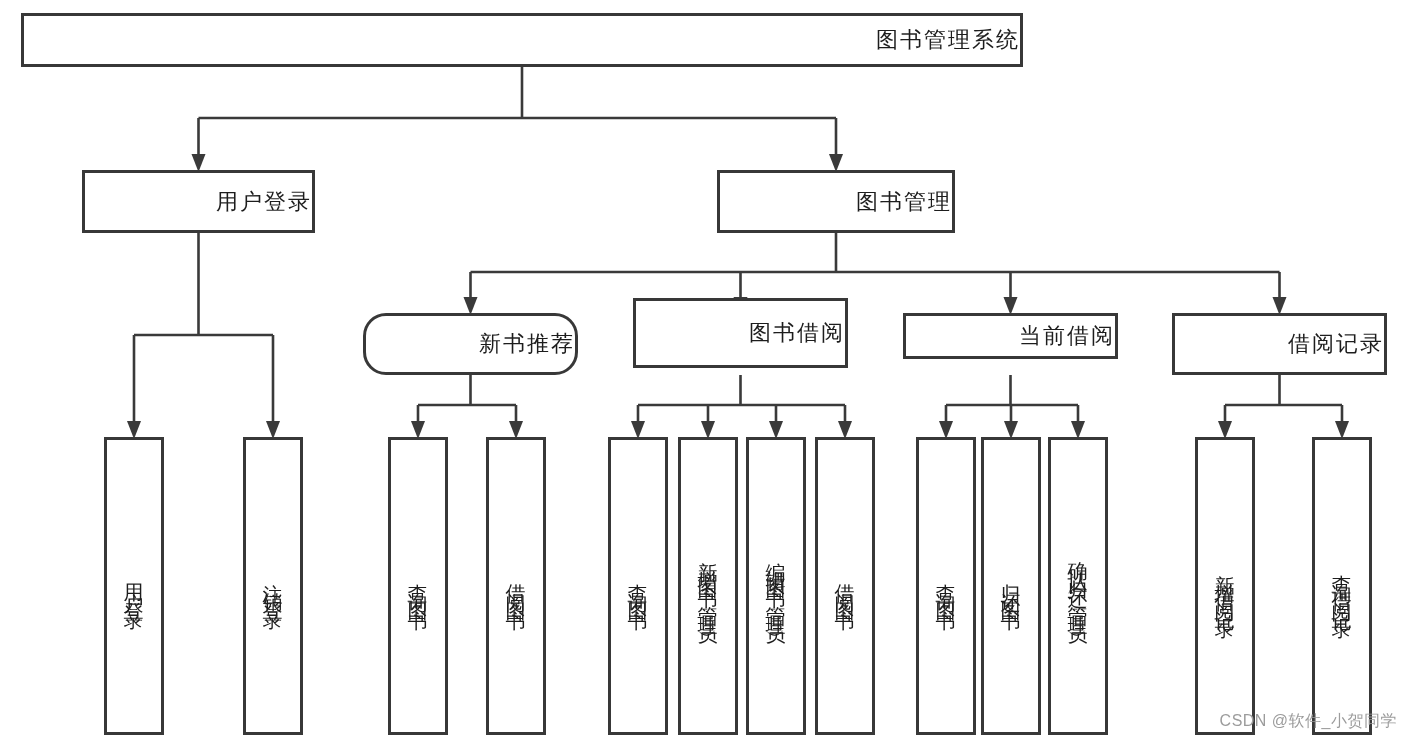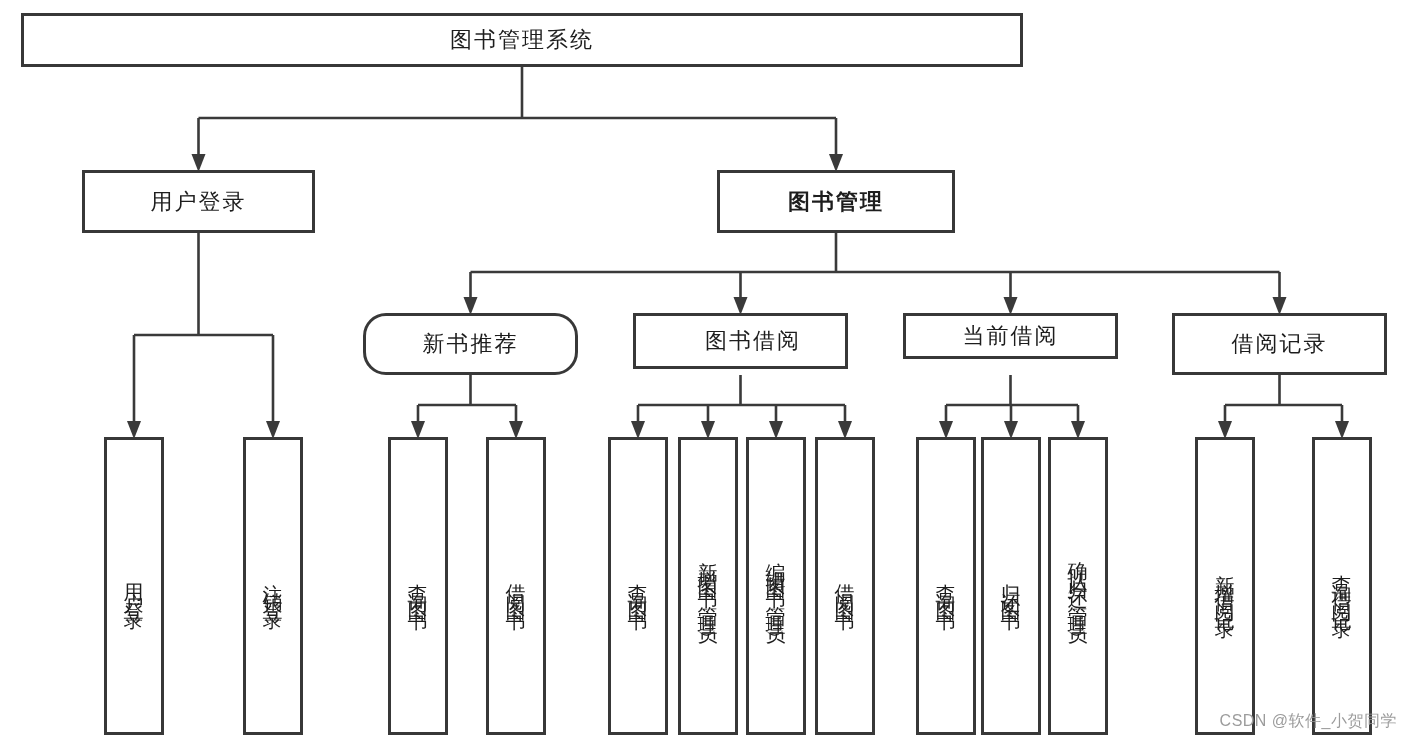--- a/index.html
+++ b/index.html
@@ -13,21 +13,21 @@
   .connectors{position:absolute;left:0;top:0;z-index:1;}
   .node{
     position:absolute;
     background:#ffffff;
     border:3px solid #383838;
     box-sizing:border-box;
     display:flex;align-items:center;justify-content:center;
     color:#1d1d1d;
     z-index:2;
   }
-  .node.h{font-size:22px;letter-spacing:2px;white-space:nowrap;}
+  .node.h{font-size:22px;letter-spacing:2px;white-space:nowrap;justify-content:flex-end;}
   .node.h.title{font-size:22px;}
   .node.v span{
     writing-mode:vertical-rl;
     text-orientation:mixed;
     font-size:20px;
     letter-spacing:9px;
     line-height:1.1;
   }
   .watermark{
     position:absolute;
@@ -98,28 +98,28 @@
     </g>
   </svg>
 
   <div class="node h title" style="left:21px;top:13px;width:1002px;height:54px;">
     <span>图书管理系统</span>
   </div>
 
   <div class="node h" style="left:82px;top:170px;width:233px;height:63px;">
     <span>用户登录</span>
   </div>
-  <div class="node h" style="left:717px;top:170px;width:238px;height:63px;font-weight:bold;">
+  <div class="node h" style="left:717px;top:170px;width:238px;height:63px;">
     <span>图书管理</span>
   </div>
 
   <div class="node h" style="left:363px;top:313px;width:215px;height:62px;border-radius:23px;">
     <span>新书推荐</span>
   </div>
-  <div class="node h" style="left:633px;top:313px;width:215px;height:56px;padding-left:25px;">
+  <div class="node h" style="left:633px;top:298px;width:215px;height:70px;padding-left:25px;">
     <span>图书借阅</span>
   </div>
   <div class="node h" style="left:903px;top:313px;width:215px;height:46px;">
     <span>当前借阅</span>
   </div>
   <div class="node h" style="left:1172px;top:313px;width:215px;height:62px;">
     <span>借阅记录</span>
   </div>
 
   <div class="node v" style="left:104px;top:437px;width:60px;height:298px;">

